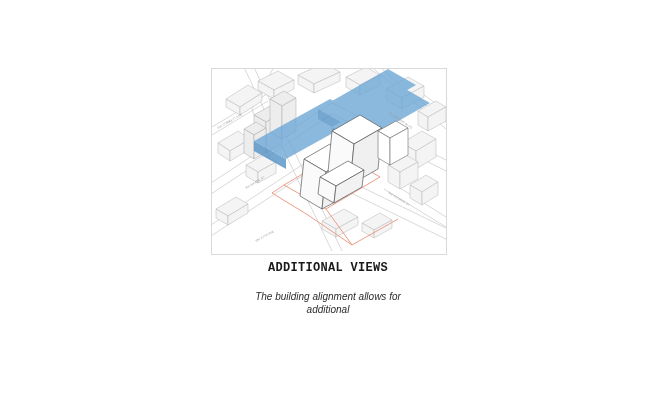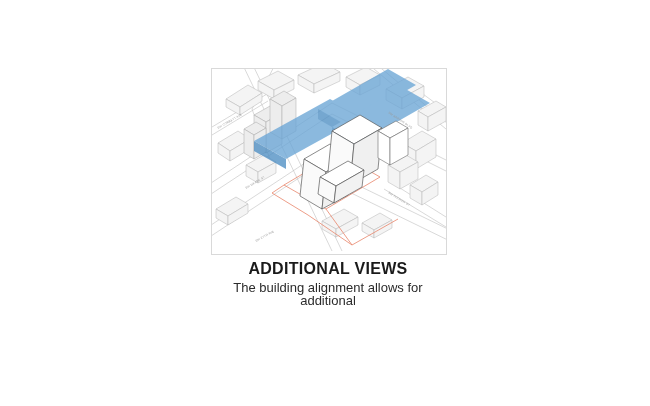--- a/index.html
+++ b/index.html
@@ -42,33 +42,35 @@
     height: 185px;
   }
   .caption {
     position: absolute;
     left: 211px;
     top: 262px;
     width: 234px;
     text-align: center;
   }
   .caption-title {
-    font-size: 16px;
+    font-size: 12px;
     font-weight: bold;
     letter-spacing: 0.3px;
     color: #1a1a1a;
     margin: 0 0 5px 0;
     line-height: 13px;
+    font-family: Liberation Mono, monospace;
   }
   .caption-body {
-    font-size: 13px;
+    font-size: 10px;
     color: #2b2b2b;
     line-height: 12.5px;
-    margin: 7px;
+    margin: 16px;
     padding: 0 10px;
+    font-style: italic;
   }
   .street-label {
     font-size: 2.9px;
     fill: #9a9a9a;
     font-family: "Liberation Sans", sans-serif;
     letter-spacing: 0.2px;
   }
 </style>
 </head>
 <body>

